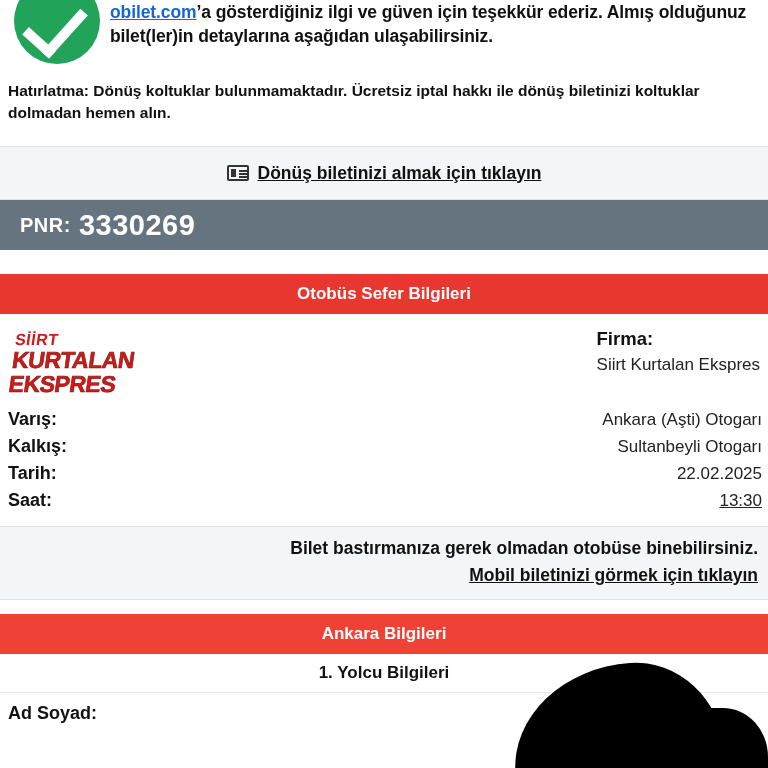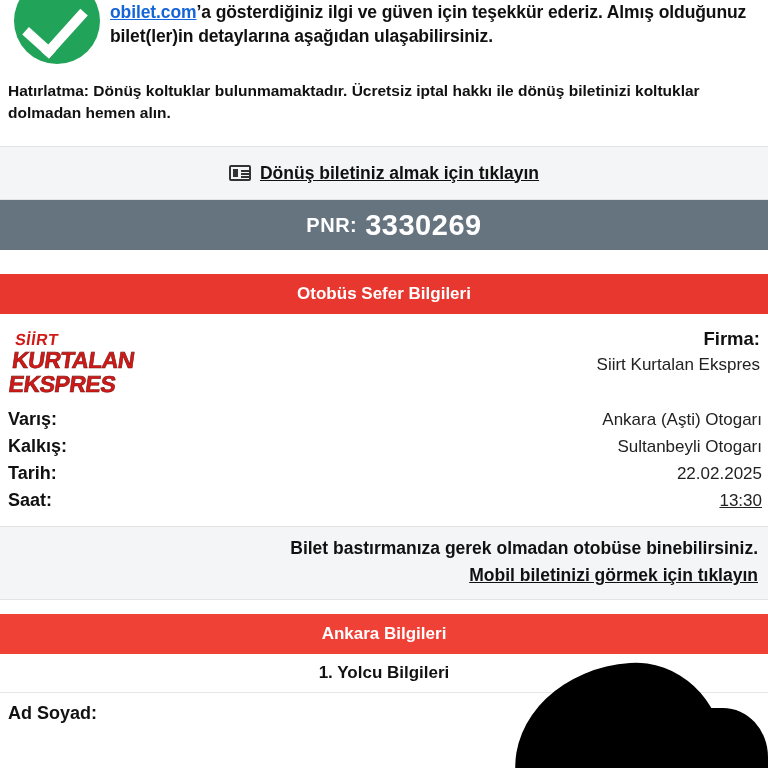--- a/index.html
+++ b/index.html
@@ -123,21 +123,20 @@
     background: #333;
     box-shadow: 0 3px 0 0 #333, 0 6px 0 0 #333;
   }
 
   
   .pnr-bar {
     height: 50px;
     background: #667480;
     display: flex;
     align-items: center;
-    justify-content: center;
     color: #ffffff;
     gap: 8px;
     padding-left: 20px;
   }
   .pnr-label {
     font-size: 20px;
     font-weight: bold;
     letter-spacing: 0.5px;
   }
   .pnr-value {
@@ -187,21 +186,21 @@
   }
   .logo-bottom {
     font-size: 23px;
     font-weight: bold;
     color: #d11a17;
     letter-spacing: -0.5px;
     line-height: 1.05;
     -webkit-text-stroke: 0.6px #7a0f0d;
   }
   .company-right {
-    text-align: right;
+    text-align: left;
     padding-right: 2px;
   }
   .company-label {
     font-size: 18.5px;
     font-weight: bold;
     color: #111;
   }
   .company-value {
     font-size: 17px;
     color: #222;
@@ -311,21 +310,21 @@
     </div>
     <div class="confirm-text">
       <a class="brand-link" href="#">obilet.com</a><span>’a gösterdiğiniz ilgi ve güven için teşekkür ederiz. Almış olduğunuz bilet(ler)in detaylarına aşağıdan ulaşabilirsiniz.</span>
     </div>
   </div>
 
   <div class="reminder">Hatırlatma: Dönüş koltuklar bulunmamaktadır. Ücretsiz iptal hakkı ile dönüş biletinizi koltuklar dolmadan hemen alın.</div>
 
   <div class="return-strip">
     <span class="ticket-icon"></span>
-    <span class="return-link">Dönüş biletiniz almak için tıklayın</span>
+    <span class="return-link">Dönüş biletinizi almak için tıklayın</span>
   </div>
 
   <div class="pnr-bar">
     <span class="pnr-label">PNR:</span>
     <span class="pnr-value">3330269</span>
   </div>
 
   <div class="gap-white"></div>
 
   <div class="red-header">Otobüs Sefer Bilgileri</div>

